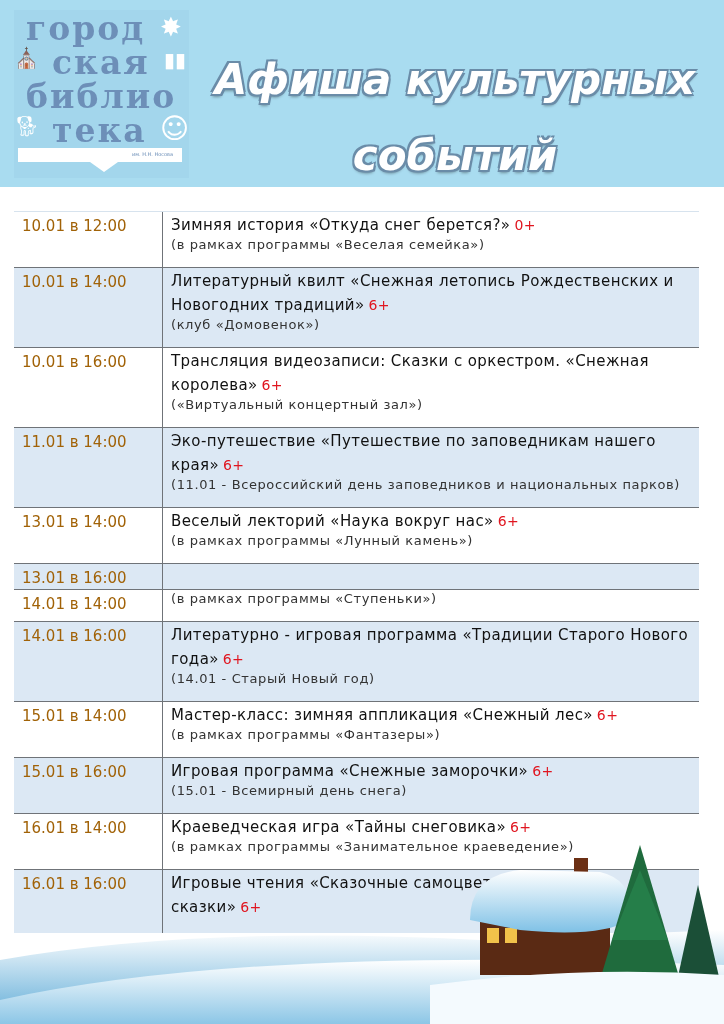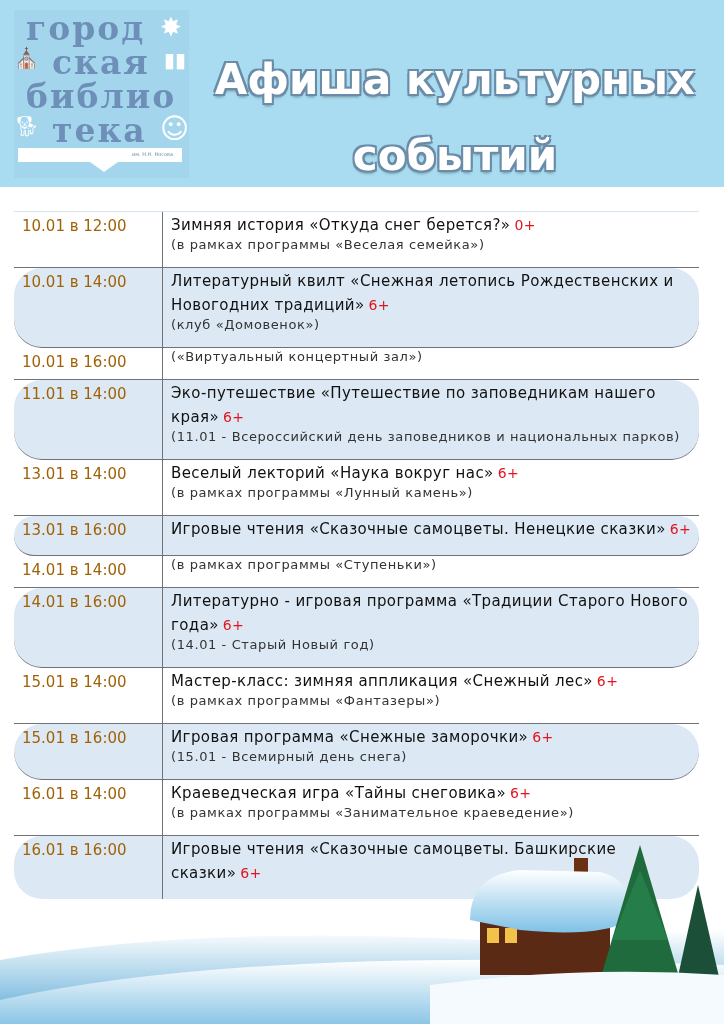--- a/index.html
+++ b/index.html
@@ -38,30 +38,31 @@
   .logo-books { position: absolute; left: 150px; top: 38px; font-size: 20px; color: #ffffff; }
   .logo-church { position: absolute; left: 0px; top: 36px; font-size: 20px; color: #ffffff; }
   .logo-dog { position: absolute; left: 0px; top: 104px; font-size: 20px; color: #ffffff; }
 
   .title {
     position: absolute; left: 200px; top: 42px; width: 510px; text-align: center;
     font-family: "DejaVu Sans", sans-serif; font-weight: bold;
     font-size: 42px; line-height: 76px; color: #ffffff;
     text-shadow: -2px -2px 0 #6a8ca8, 2px -2px 0 #6a8ca8, -2px 2px 0 #6a8ca8, 2px 2px 0 #6a8ca8,
                  0 3px 3px rgba(0,0,0,0.35);
+    font-style: italic;
   }
 
   .schedule {
     position: absolute; left: 14px; top: 211px; width: 685px;
     border-top: 1px solid #d7e3ee;
   }
   .row {
     display: flex; border-bottom: 1px solid #6f7378; position: relative;
   }
-  .row.alt { background: #dce8f4; border-radius: 28px; }
+  .row.alt { background: #dce8f4; }
   .row:last-child { border-bottom: none; }
   .date {
     width: 140px; flex: none; padding: 3px 0 0 8px;
     font-size: 15px; line-height: 22px; color: #a16207;
     border-right: 1px solid #6f7378;
   }
   .event { flex: 1; padding: 1px 0 14px 8px; }
   .event-title {
     font-size: 15px; line-height: 24px; color: #111111; letter-spacing: 0.4px;
   }
@@ -109,42 +110,40 @@
   <div class="row alt">
     <div class="date">10.01 в 14:00</div>
     <div class="event">
       <div class="event-title"><span>Литературный квилт «Снежная летопись Рождественских и Новогодних традиций»</span><span class="age">6+</span></div>
       <div class="event-note">(клуб «Домовенок»)</div>
     </div>
   </div>
   <div class="row">
     <div class="date">10.01 в 16:00</div>
     <div class="event">
+      <div class="event-title"><span>Трансляция видеозаписи: Сказки с оркестром. «Снежная королева»</span><span class="age">6+</span></div>
       <div class="event-note">(«Виртуальный концертный зал»)</div>
     </div>
   </div>
   <div class="row alt">
     <div class="date">11.01 в 14:00</div>
     <div class="event">
       <div class="event-title"><span>Эко-путешествие «Путешествие по заповедникам нашего края»</span><span class="age">6+</span></div>
       <div class="event-note">(11.01 - Всероссийский день заповедников и национальных парков)</div>
     </div>
   </div>
   <div class="row">
     <div class="date">13.01 в 14:00</div>
     <div class="event">
       <div class="event-title"><span>Веселый лекторий «Наука вокруг нас»</span><span class="age">6+</span></div>
       <div class="event-note">(в рамках программы «Лунный камень»)</div>
     </div>
   </div>
   <div class="row alt">
     <div class="date">13.01 в 16:00</div>
-    <div class="event">
-      <div class="event-title"><span>Игровые чтения «Сказочные самоцветы. Ненецкие сказки»</span><span class="age">6+</span></div>
-    </div>
   </div>
   <div class="row">
     <div class="date">14.01 в 14:00</div>
     <div class="event">
       <div class="event-note">(в рамках программы «Ступеньки»)</div>
     </div>
   </div>
   <div class="row alt">
     <div class="date">14.01 в 16:00</div>
     <div class="event">

